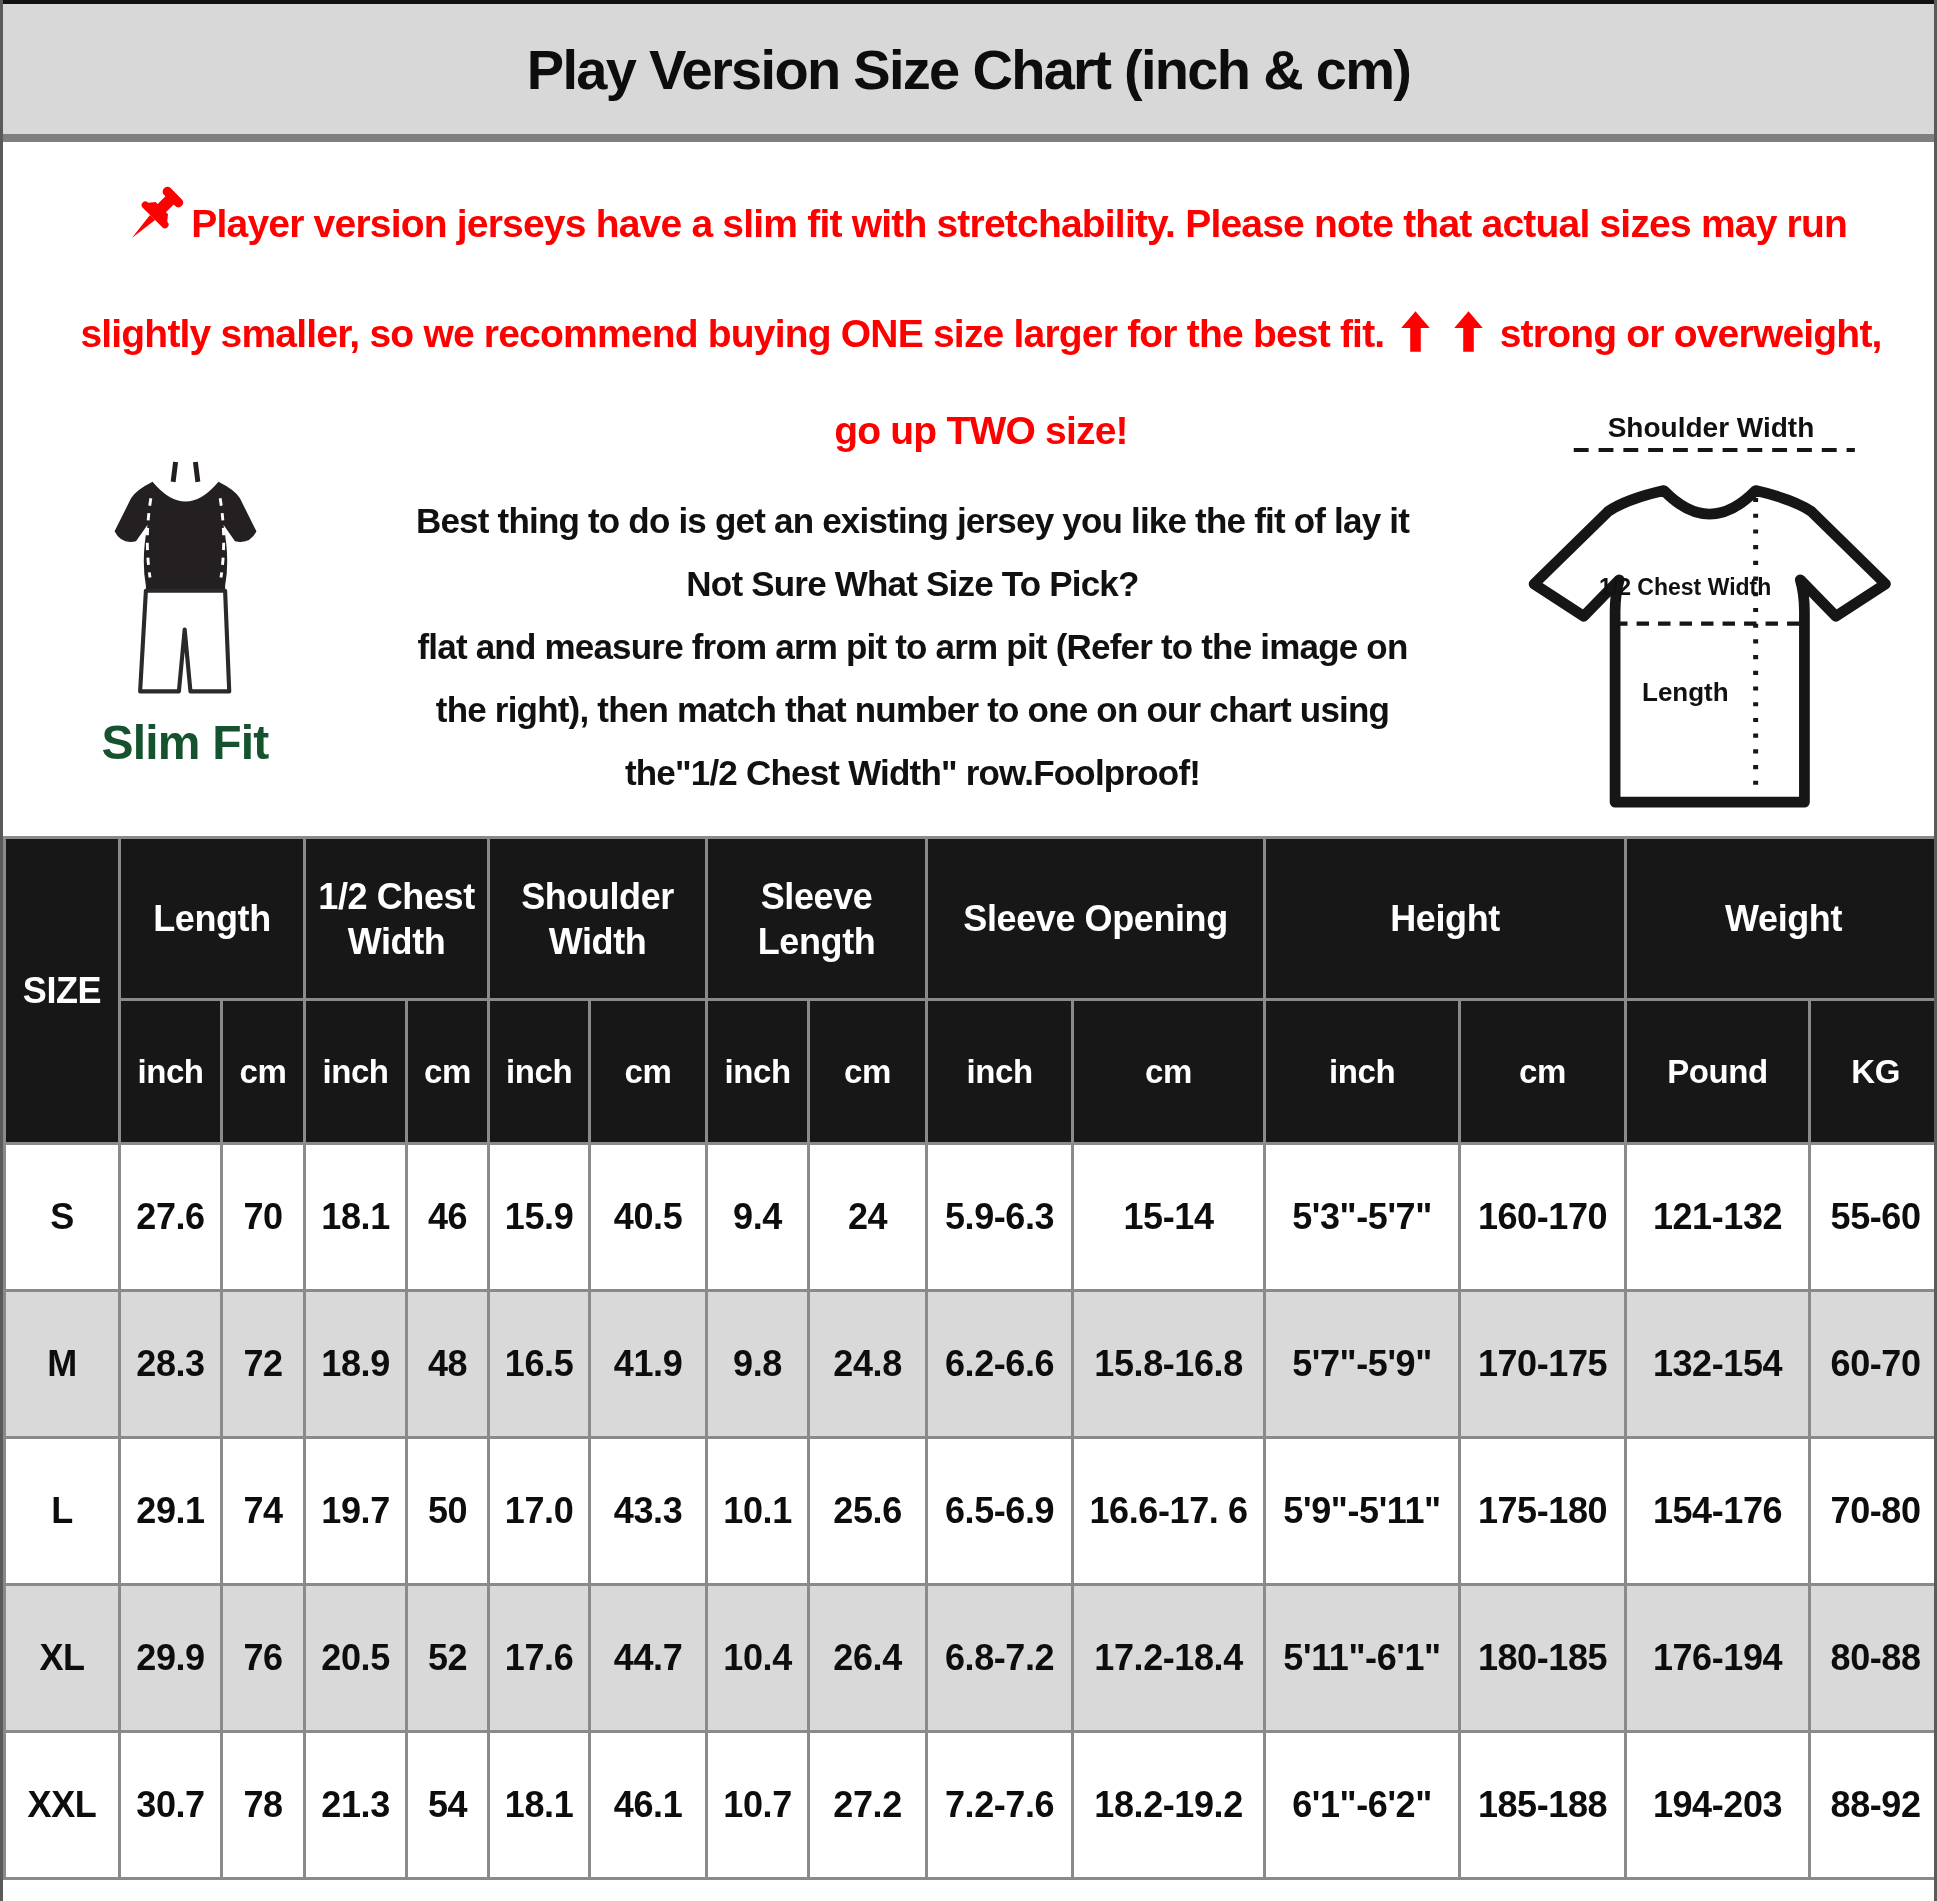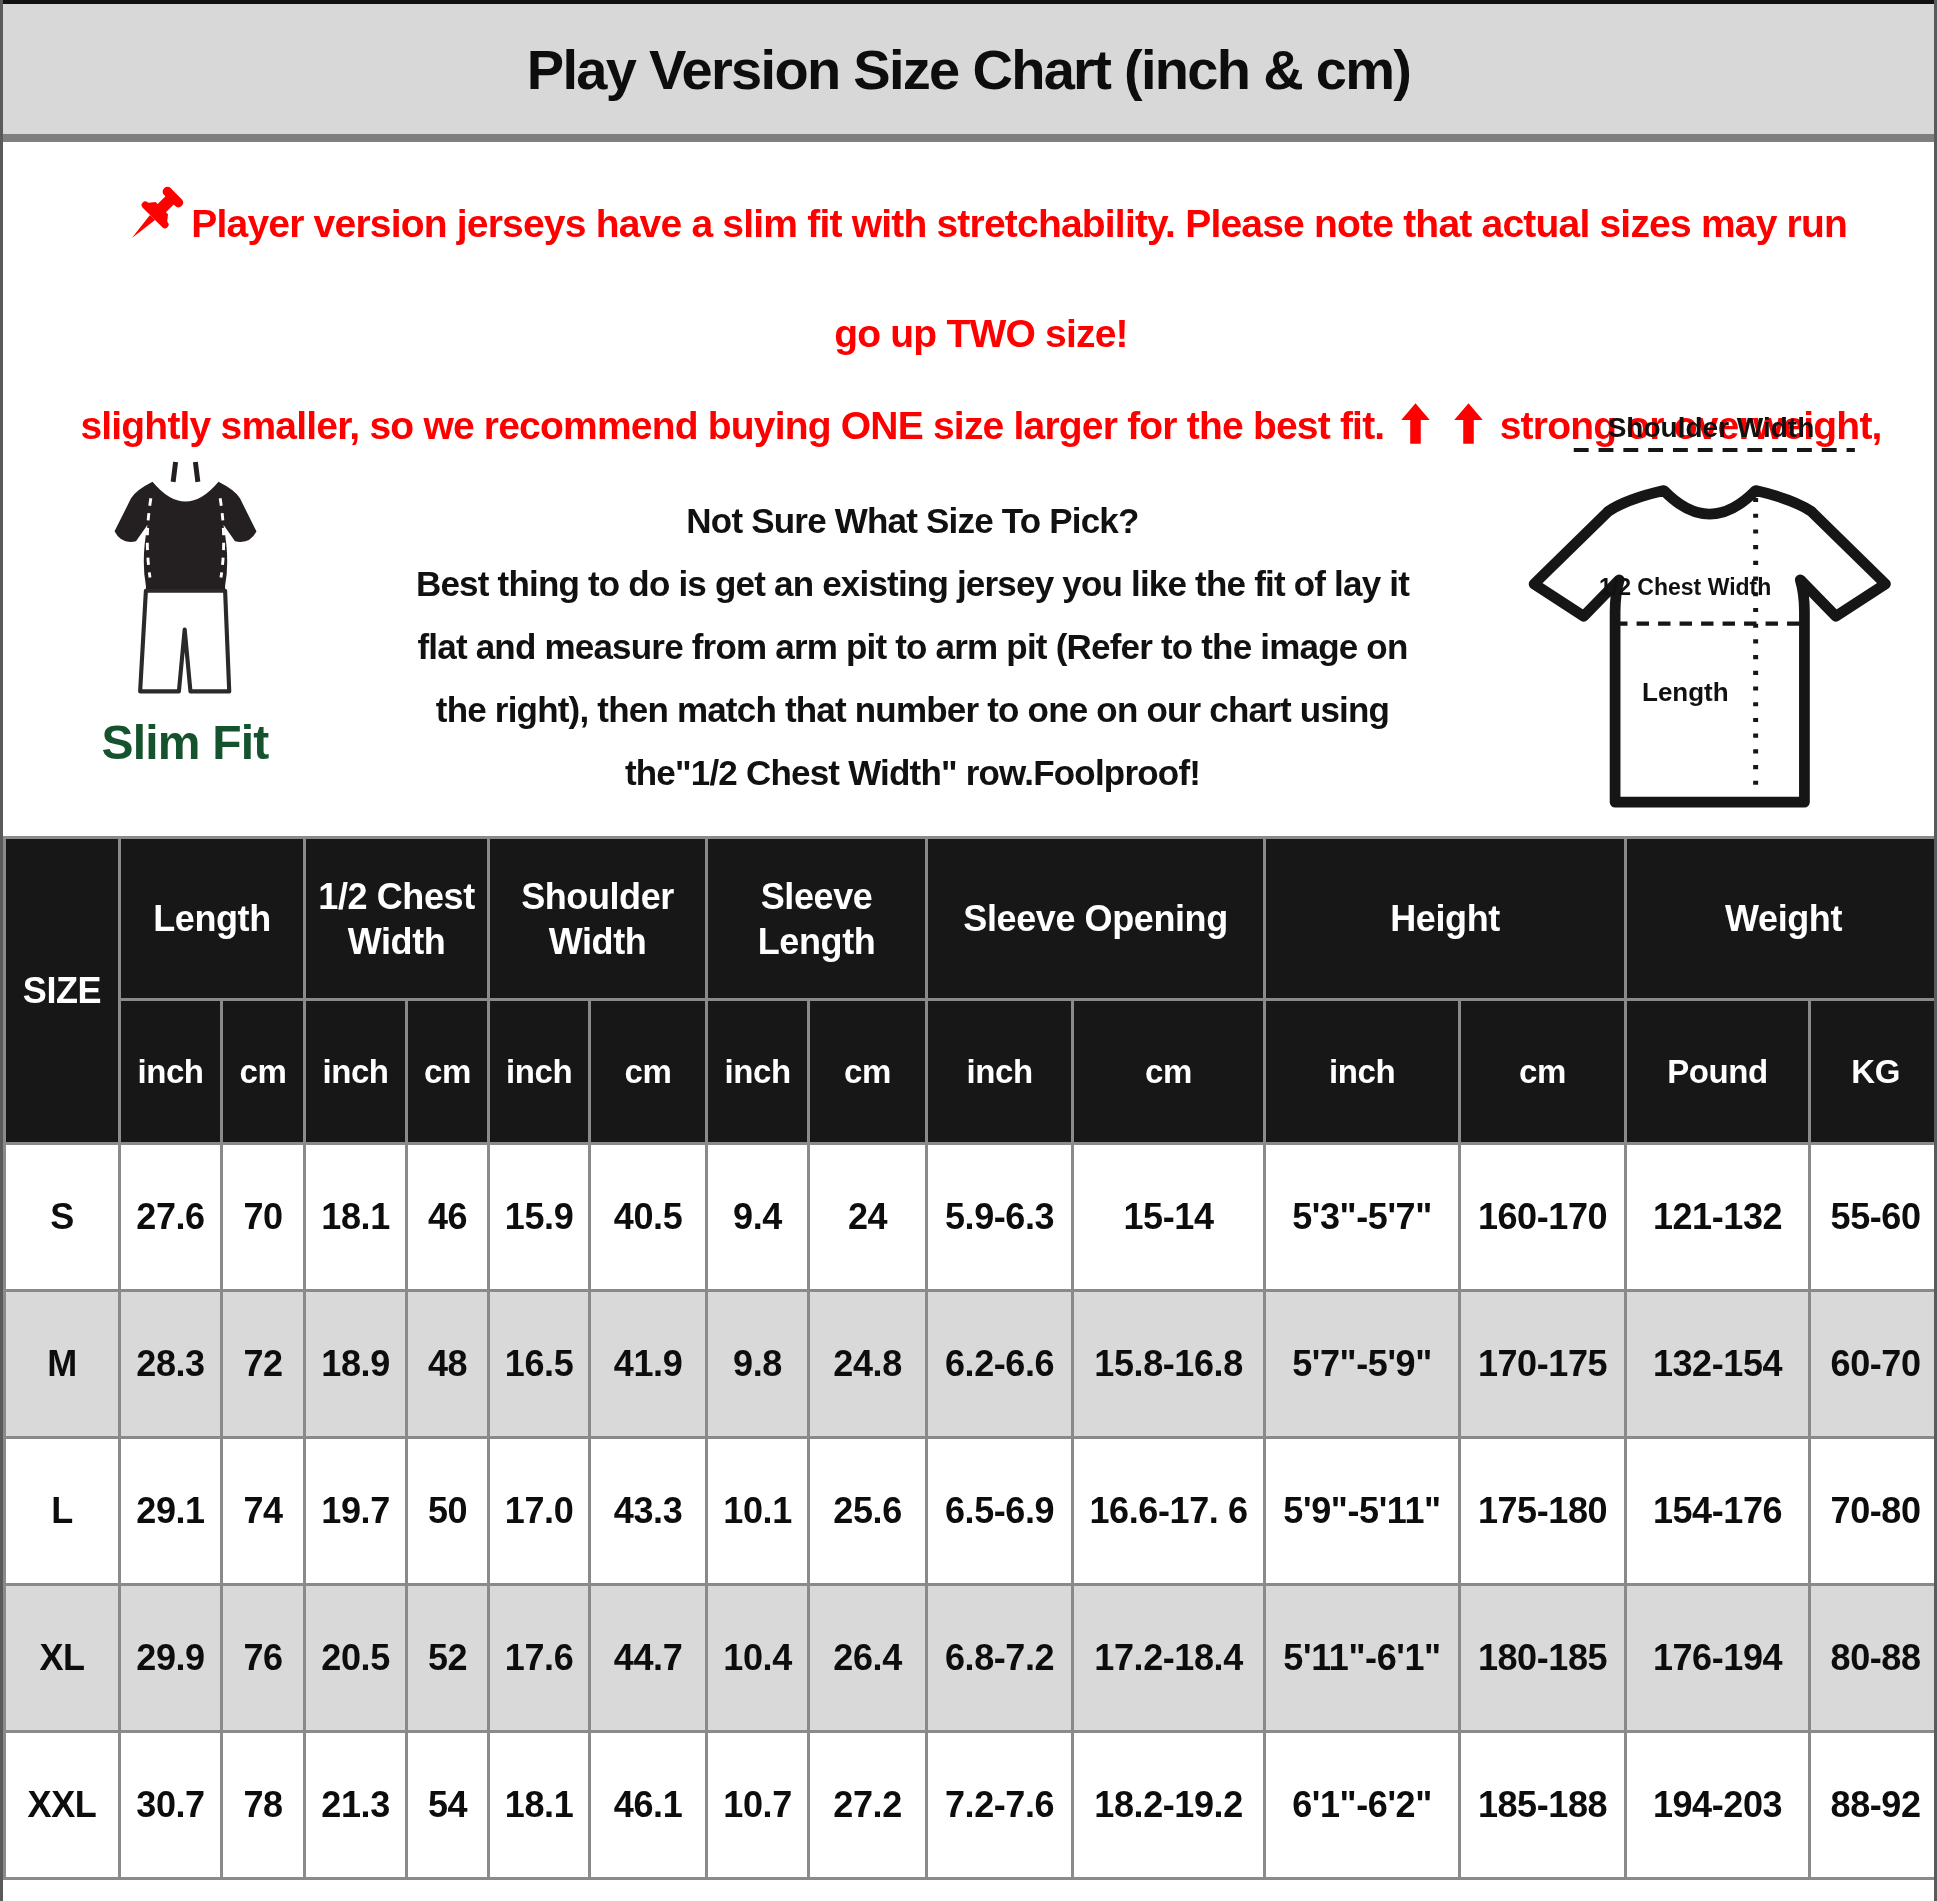--- a/index.html
+++ b/index.html
@@ -78,57 +78,57 @@
           <g transform="rotate(45 50 50)" fill="#ff0000">
             <rect x="33" y="2" width="34" height="13" rx="6"></rect>
             <rect x="42" y="10" width="16" height="22"></rect>
             <polygon points="38,30 62,30 70,40 30,40"></polygon>
             <rect x="26" y="38" width="48" height="10" rx="5"></rect>
             <polygon points="45,48 55,48 50,88"></polygon>
           </g>
         </svg>
       </span><span>Player version jerseys have a slim fit with stretchability. Please note that actual sizes may run</span>
     </div>
-    <div class="nline">go up TWO size!</div>
     <div class="nline">
       <span>slightly smaller, so we recommend buying ONE size larger for the best fit.</span>
       <span class="up-arrow">
         <svg viewBox="0 0 100 130" width="31" height="41">
             <polygon fill="#ff0000" points="50,0 96,54 67,54 67,130 33,130 33,54 4,54"></polygon>
           </svg>
       </span>
       <span class="up-arrow">
         <svg viewBox="0 0 100 130" width="31" height="41">
             <polygon fill="#ff0000" points="50,0 96,54 67,54 67,130 33,130 33,54 4,54"></polygon>
           </svg>
       </span>
       <span>strong or overweight,</span>
     </div>
+    <div class="nline">go up TWO size!</div>
   </div>
 
   <div class="fit-figure">
     <span>
       <svg viewBox="0 0 200 290" width="165" height="240">
         <path d="M88,2 L85,26 M112,2 L115,26" stroke="#241f21" stroke-width="6" fill="none"></path>
         <path d="M60,26
                  Q40,36 34,46 L14,86 Q22,102 40,98 L54,78
                  Q46,120 52,152 L52,158 L148,158 L148,152
                  Q154,120 146,78 L160,98 Q178,102 186,86 L166,46
                  Q160,36 140,26 Q100,74 60,26 Z" fill="#241f21"></path>
         <path d="M58,46 Q50,95 57,142" stroke="#ffffff" stroke-width="3.5" fill="none" stroke-dasharray="9 9"></path>
         <path d="M142,46 Q150,95 143,142" stroke="#ffffff" stroke-width="3.5" fill="none" stroke-dasharray="9 9"></path>
         <path d="M52,158 L45,280 L92,280 L99,205 L106,280 L153,280 L148,158 Z" fill="#ffffff" stroke="#2a2a2a" stroke-width="5" stroke-linejoin="round"></path>
       </svg>
     </span>
     <div class="caption">Slim Fit</div>
   </div>
 
   <div class="guide">
+    <div class="gline">Best thing to do is get an existing jersey you like the fit of lay it</div>
     <div class="gline">Not Sure What Size To Pick?</div>
-    <div class="gline">Best thing to do is get an existing jersey you like the fit of lay it</div>
     <div class="gline">flat and measure from arm pit to arm pit (Refer to the image on</div>
     <div class="gline">the right), then match that number to one on our chart using</div>
     <div class="gline">the"1/2 Chest Width" row.Foolproof!</div>
   </div>
 
   <div class="diagram">
     <svg viewBox="0 0 508 508" width="420" height="420">
       <path d="M88,46 L428,46" stroke="#161616" stroke-width="5" stroke-dasharray="18 12" fill="none"></path>
       <path d="M197,95
                C175,100 148,108 130,120

